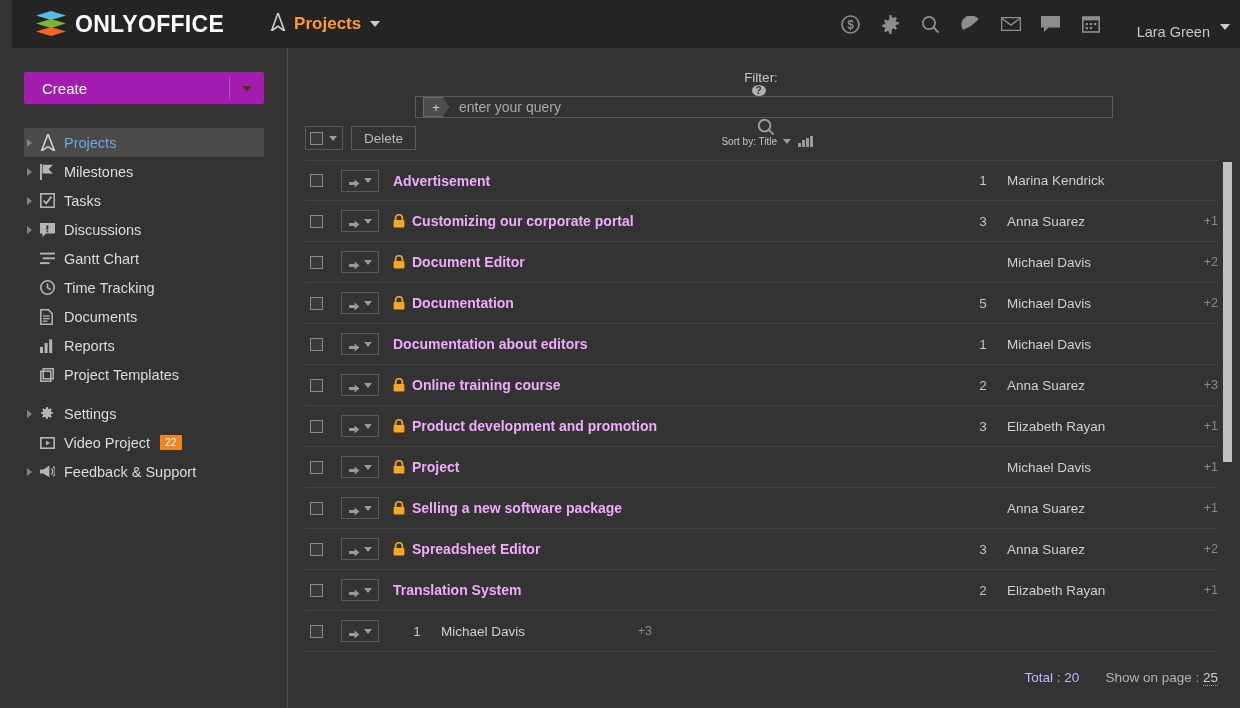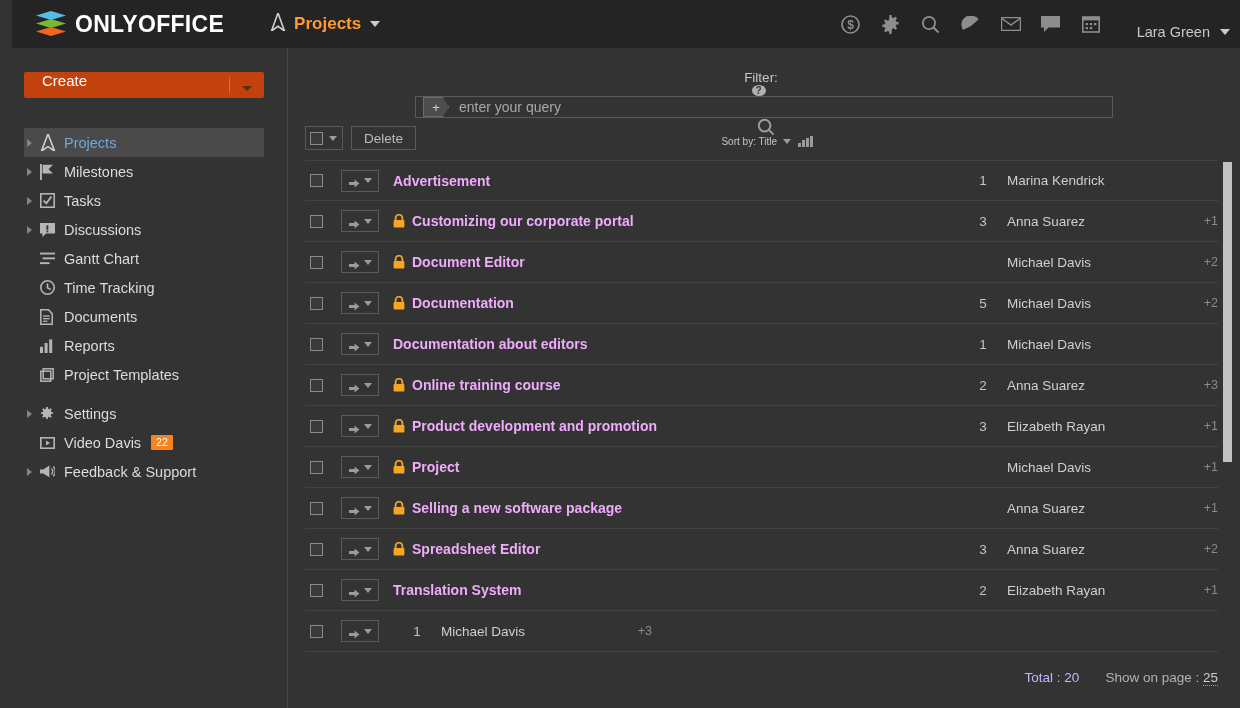--- a/index.html
+++ b/index.html
@@ -30,32 +30,32 @@
   }
   #module-switch .mod-name { color: #ff9933; font-size: 17px; font-weight: bold; margin: 0 9px 0 8px; }
   .caret-dn { width: 0; height: 0; border-left: 5px solid transparent; border-right: 5px solid transparent; border-top: 6px solid #cccccc; }
 
   #hdr-icons { margin-left: auto; display: flex; align-items: center; }
   .hdr-ico {
     width: 40px; height: 48px; display: flex; align-items: center; justify-content: center;
     cursor: pointer;
   }
   .hdr-ico svg { fill: #8d8d8d; }
-  #user-box { display: flex; align-items: center; margin: 16px 22px 0 26px; cursor: pointer; }
+  #user-box { display: flex; margin: 16px 22px 0 26px; cursor: pointer; }
   #user-name { color: #c7c7c7; font-size: 14.5px; margin-right: 10px; }
 
   
   #sidebar {
     position: absolute; left: 0; top: 48px; width: 288px; height: 660px;
     background: #333333; border-right: 1px solid #4a4a4a;
   }
   #create-btn {
-    position: absolute; left: 24px; top: 24px; width: 240px; height: 26px;
-    background: #c2410c; border-radius: 2px; cursor: pointer;
-    display: flex; 
+    position: absolute; left: 24px; top: 24px; width: 240px; height: 32px;
+    background: #a21caf; border-radius: 2px; cursor: pointer;
+    display: flex; align-items: center;
   }
   #create-btn .cb-label { color: #ffffff; font-size: 15px; margin-left: 18px; }
   #create-btn .cb-sep { position: absolute; right: 34px; top: 5px; bottom: 5px; width: 1px; background: rgba(255,255,255,.25); }
   #create-btn .cb-caret { position: absolute; right: 12px; top: 14px; width: 0; height: 0;
     border-left: 5px solid transparent; border-right: 5px solid transparent; border-top: 5px solid #52300a; }
 
   #nav { position: absolute; left: 24px; top: 80px; width: 240px; }
   .nav-item {
     display: flex; align-items: center; height: 29px; cursor: pointer;
     padding-left: 16px; position: relative;
@@ -340,21 +340,21 @@
         </span>
         <span class="nav-label">Settings</span>
       </div>
       <div class="nav-item">
         <span class="nav-ico">
           <svg width="15" height="12" viewBox="0 0 15 12">
             <rect x="0.8" y="0.8" width="13.4" height="10.4" fill="none" stroke="#b5b5b5" stroke-width="1.6"></rect>
             <path d="M6 3.6 L10 6 L6 8.4 Z"></path>
           </svg>
         </span>
-        <span class="nav-label">Video Davis</span>
+        <span class="nav-label">Video Project</span>
         <span class="nav-badge">22</span>
       </div>
       <div class="nav-item">
         <span class="exp"></span>
         <span class="nav-ico">
           <svg width="15" height="13" viewBox="0 0 15 13">
             <path d="M0 4.4 H3.2 L9.4 0.6 V12.2 L3.2 8.4 H0 Z"></path>
             <path d="M11.4 3.4 A4 4 0 0 1 11.4 9.4" fill="none" stroke="#b5b5b5" stroke-width="1.4"></path>
             <path d="M13.2 1.6 A6.5 6.5 0 0 1 13.2 11.2" fill="none" stroke="#b5b5b5" stroke-width="1.4"></path>
           </svg>

